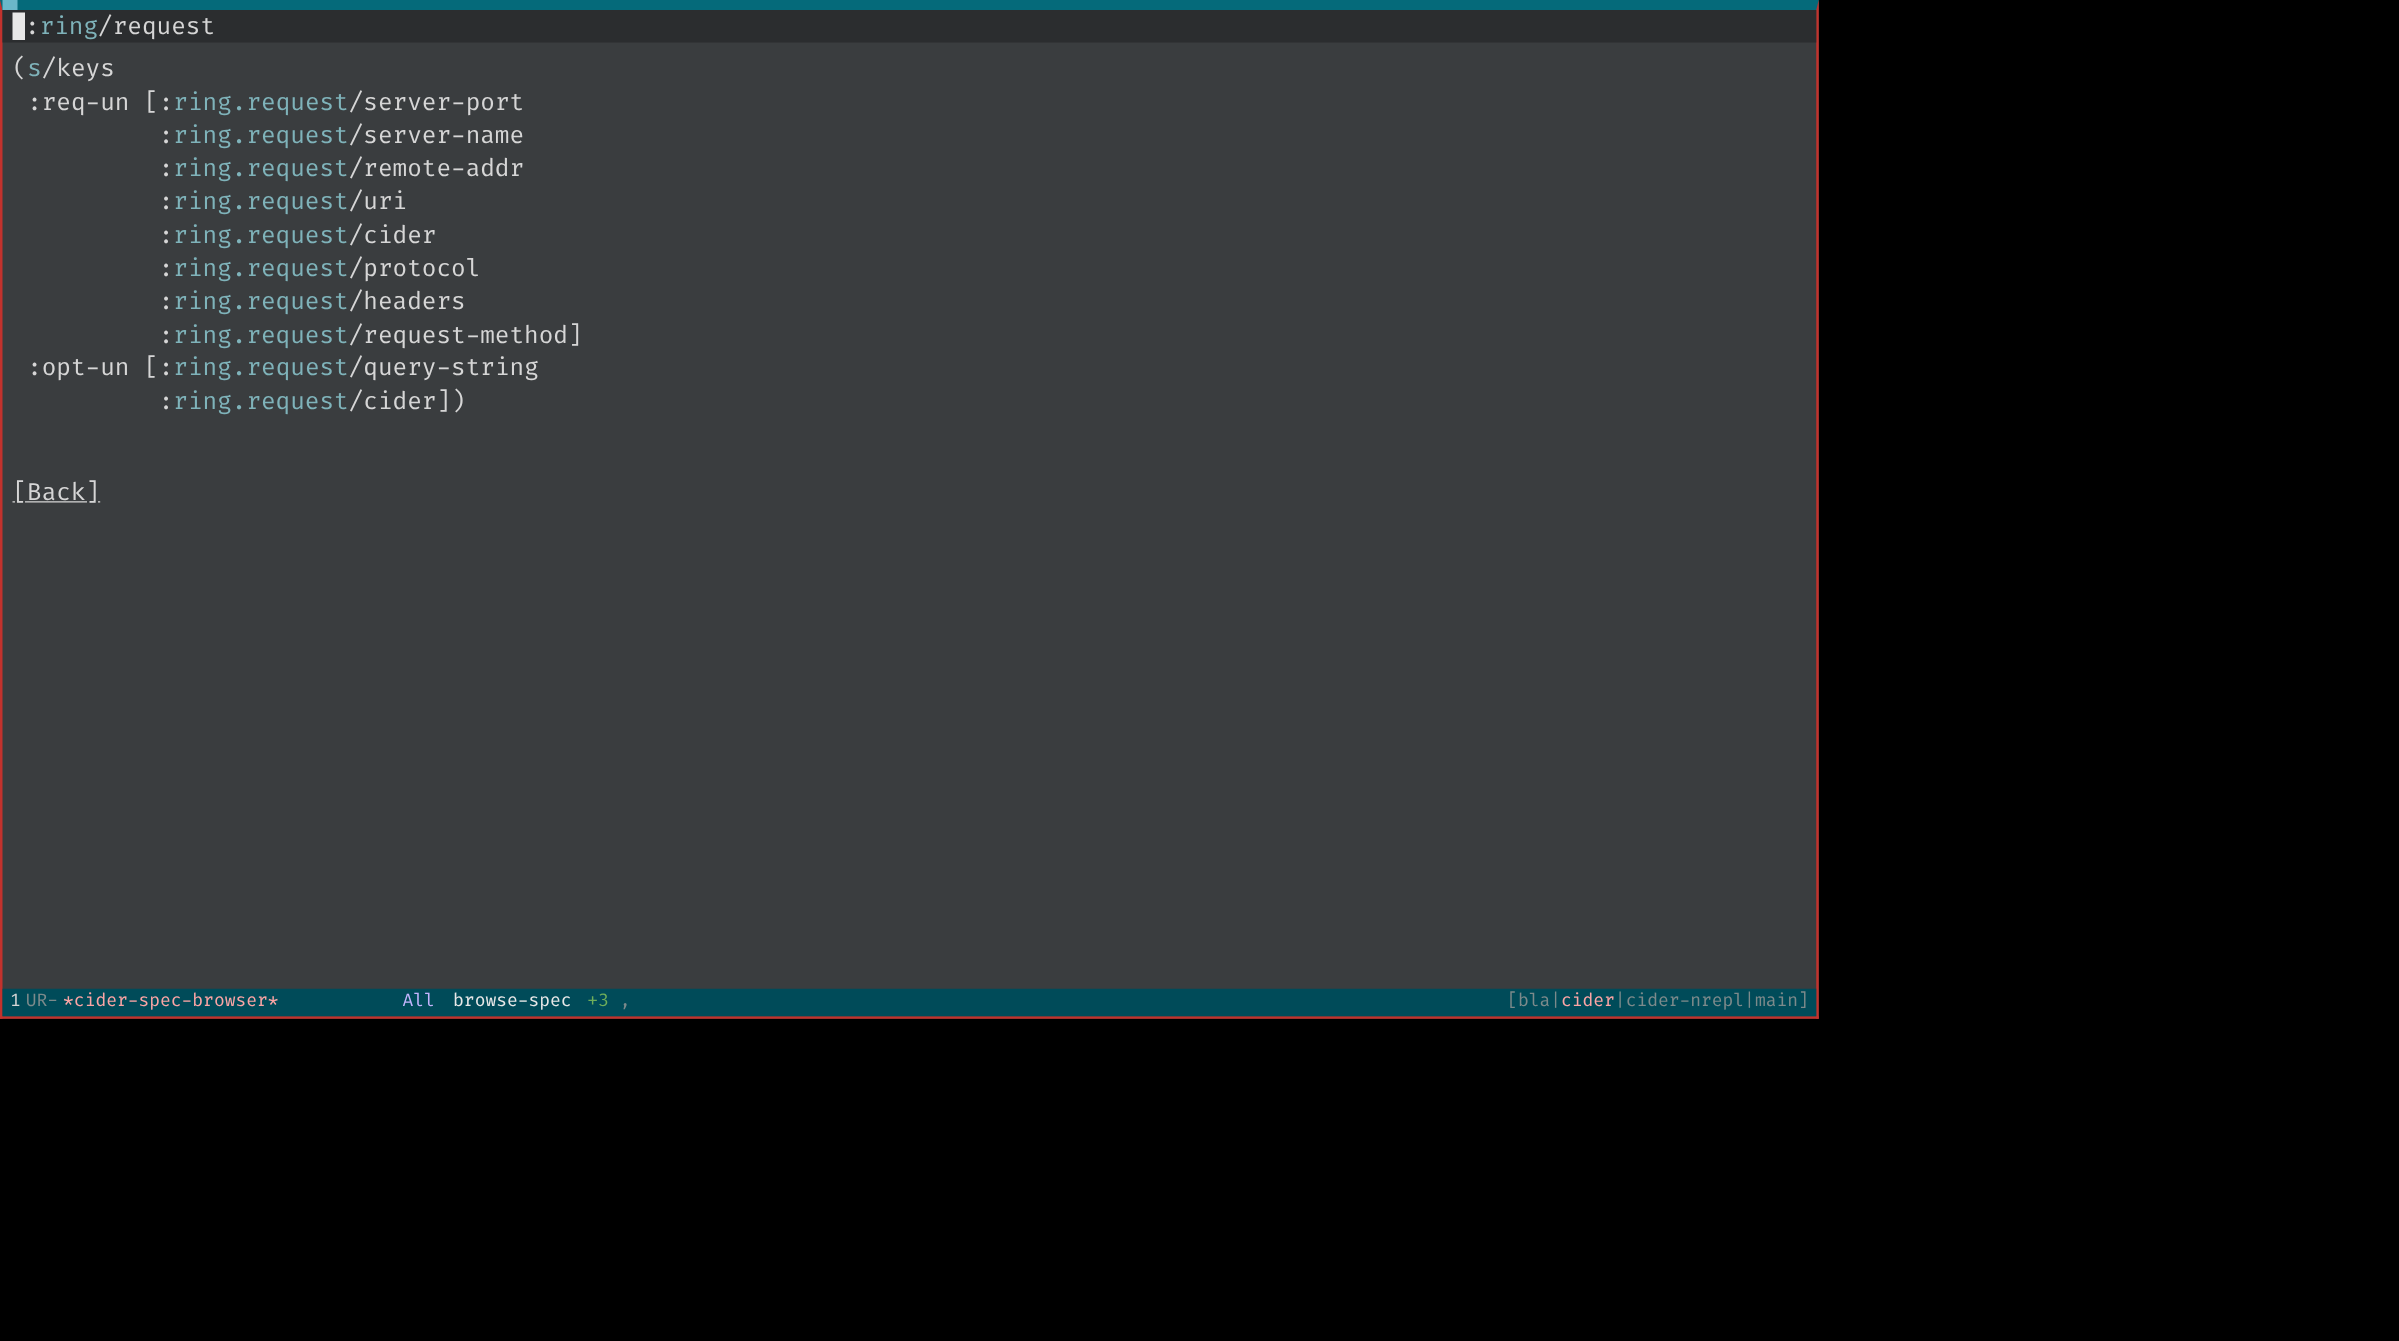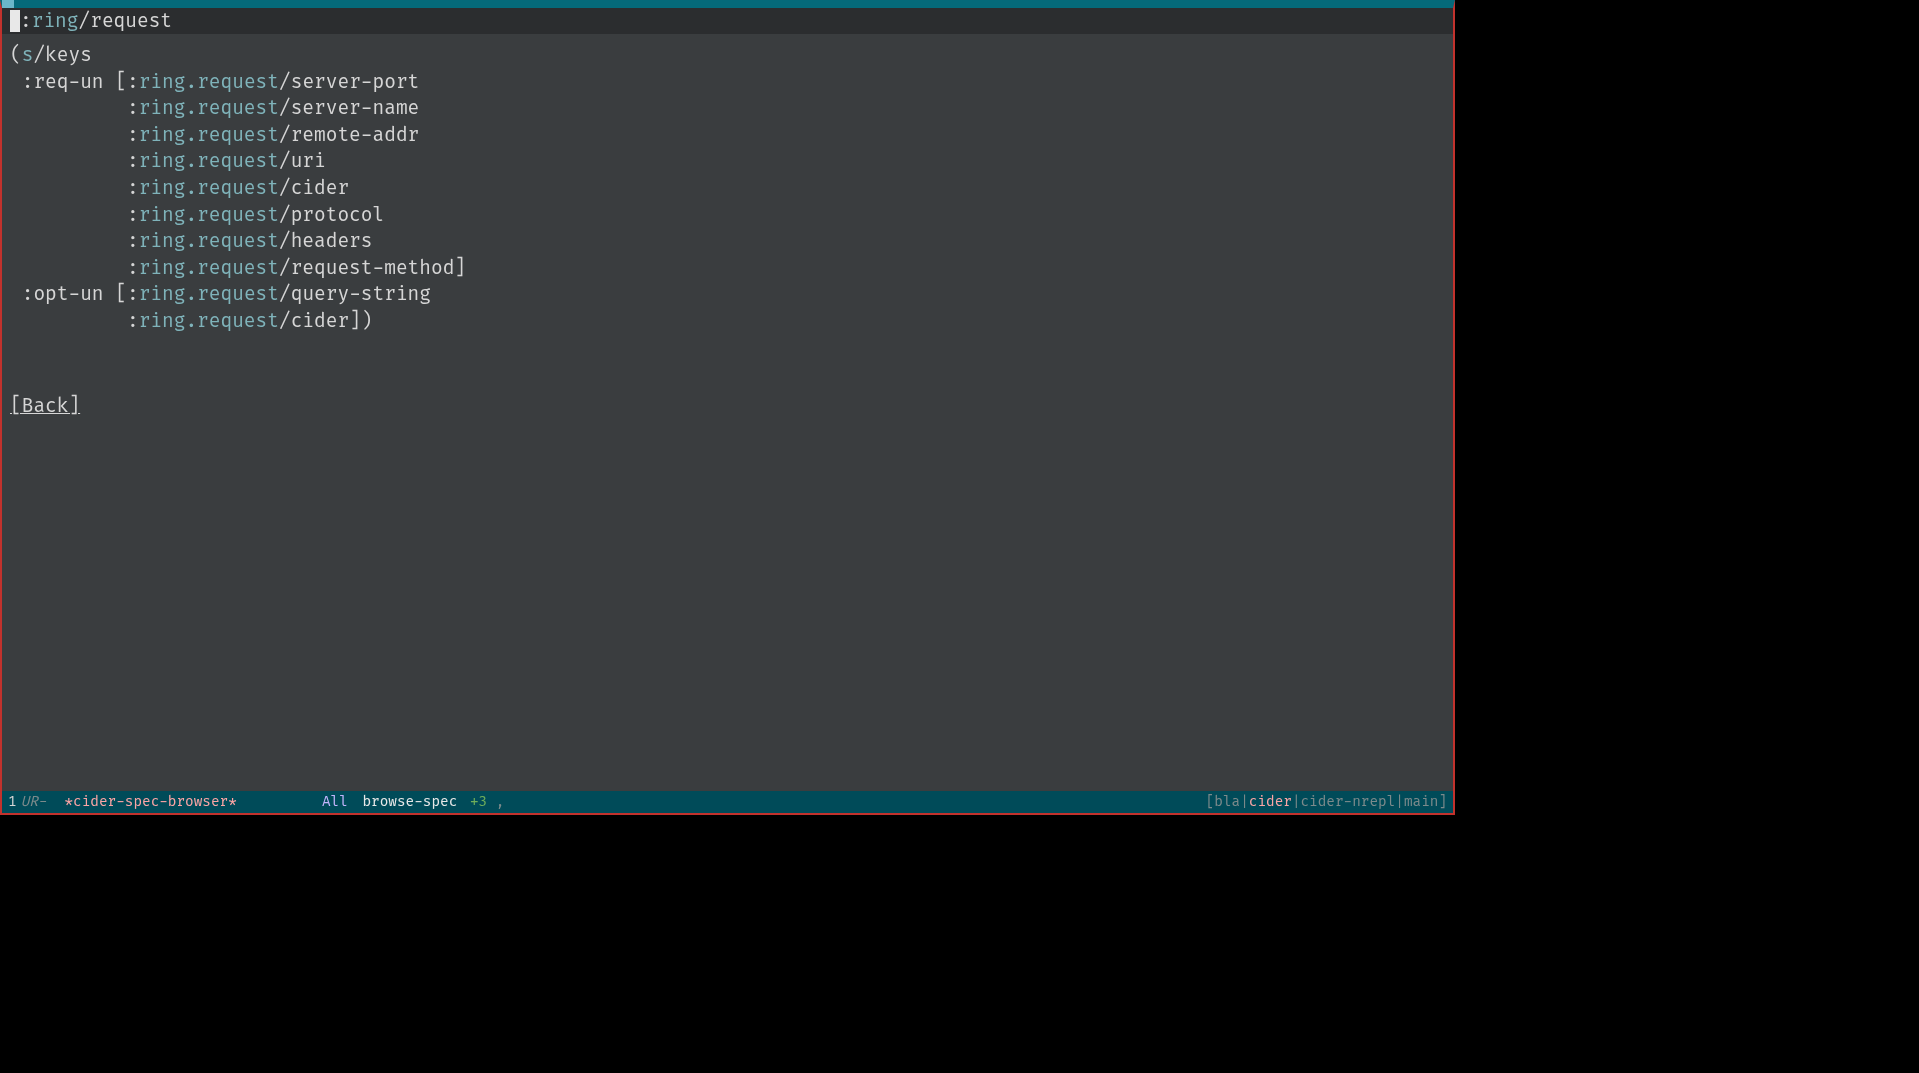--- a/index.html
+++ b/index.html
@@ -45,41 +45,41 @@
     .fg { color: #d6d6d6; }
     .content {
       padding: 8px;
       color: #d6d6d6;
       white-space: pre;
     }
     .delim { color: #d6d6d6; }
     .ns { color: #7fb3ba; }
     .back-link {
       display: inline-block;
-      margin-top: 32px;
+      margin-top: 20px;
       color: #d6d6d6;
       text-decoration: underline;
       cursor: pointer;
     }
     .modeline {
       position: absolute;
       left: 0; right: 0; bottom: 0;
       height: 22px;
       background: #004b59;
       display: flex;
       align-items: center;
       justify-content: space-between;
       padding: 0 6px;
       font-size: 14px;
       color: #7c8a8b;
     }
     .modeline .left { display: flex; align-items: center; gap: 0; }
     .modeline .center { position: absolute; left: 320px; color: #d6d6d6; }
     .modeline .bufnum { color: #d6d6d6; margin-right: 4px; }
-    .modeline .mod { color: #7c8a8b; margin-right: 18px; font-style: italic; }
+    .modeline .mod { color: #7c8a8b; margin-right: 4px; }
     .modeline .bufname { color: #fca5a5; }
     .modeline .pos { color: #c4b5fd; margin-right: 6px; }
     .modeline .mode { font-weight: normal; color: #e8e8e8; }
     .modeline .plus { color: #6fae5a; margin-left: 4px; }
     .modeline .comma { color: #7c8a8b; }
     .modeline .right { color: #7c8a8b; }
     .modeline .cider { color: #fca5a5; }
   </style>
 </head>
 <body>

